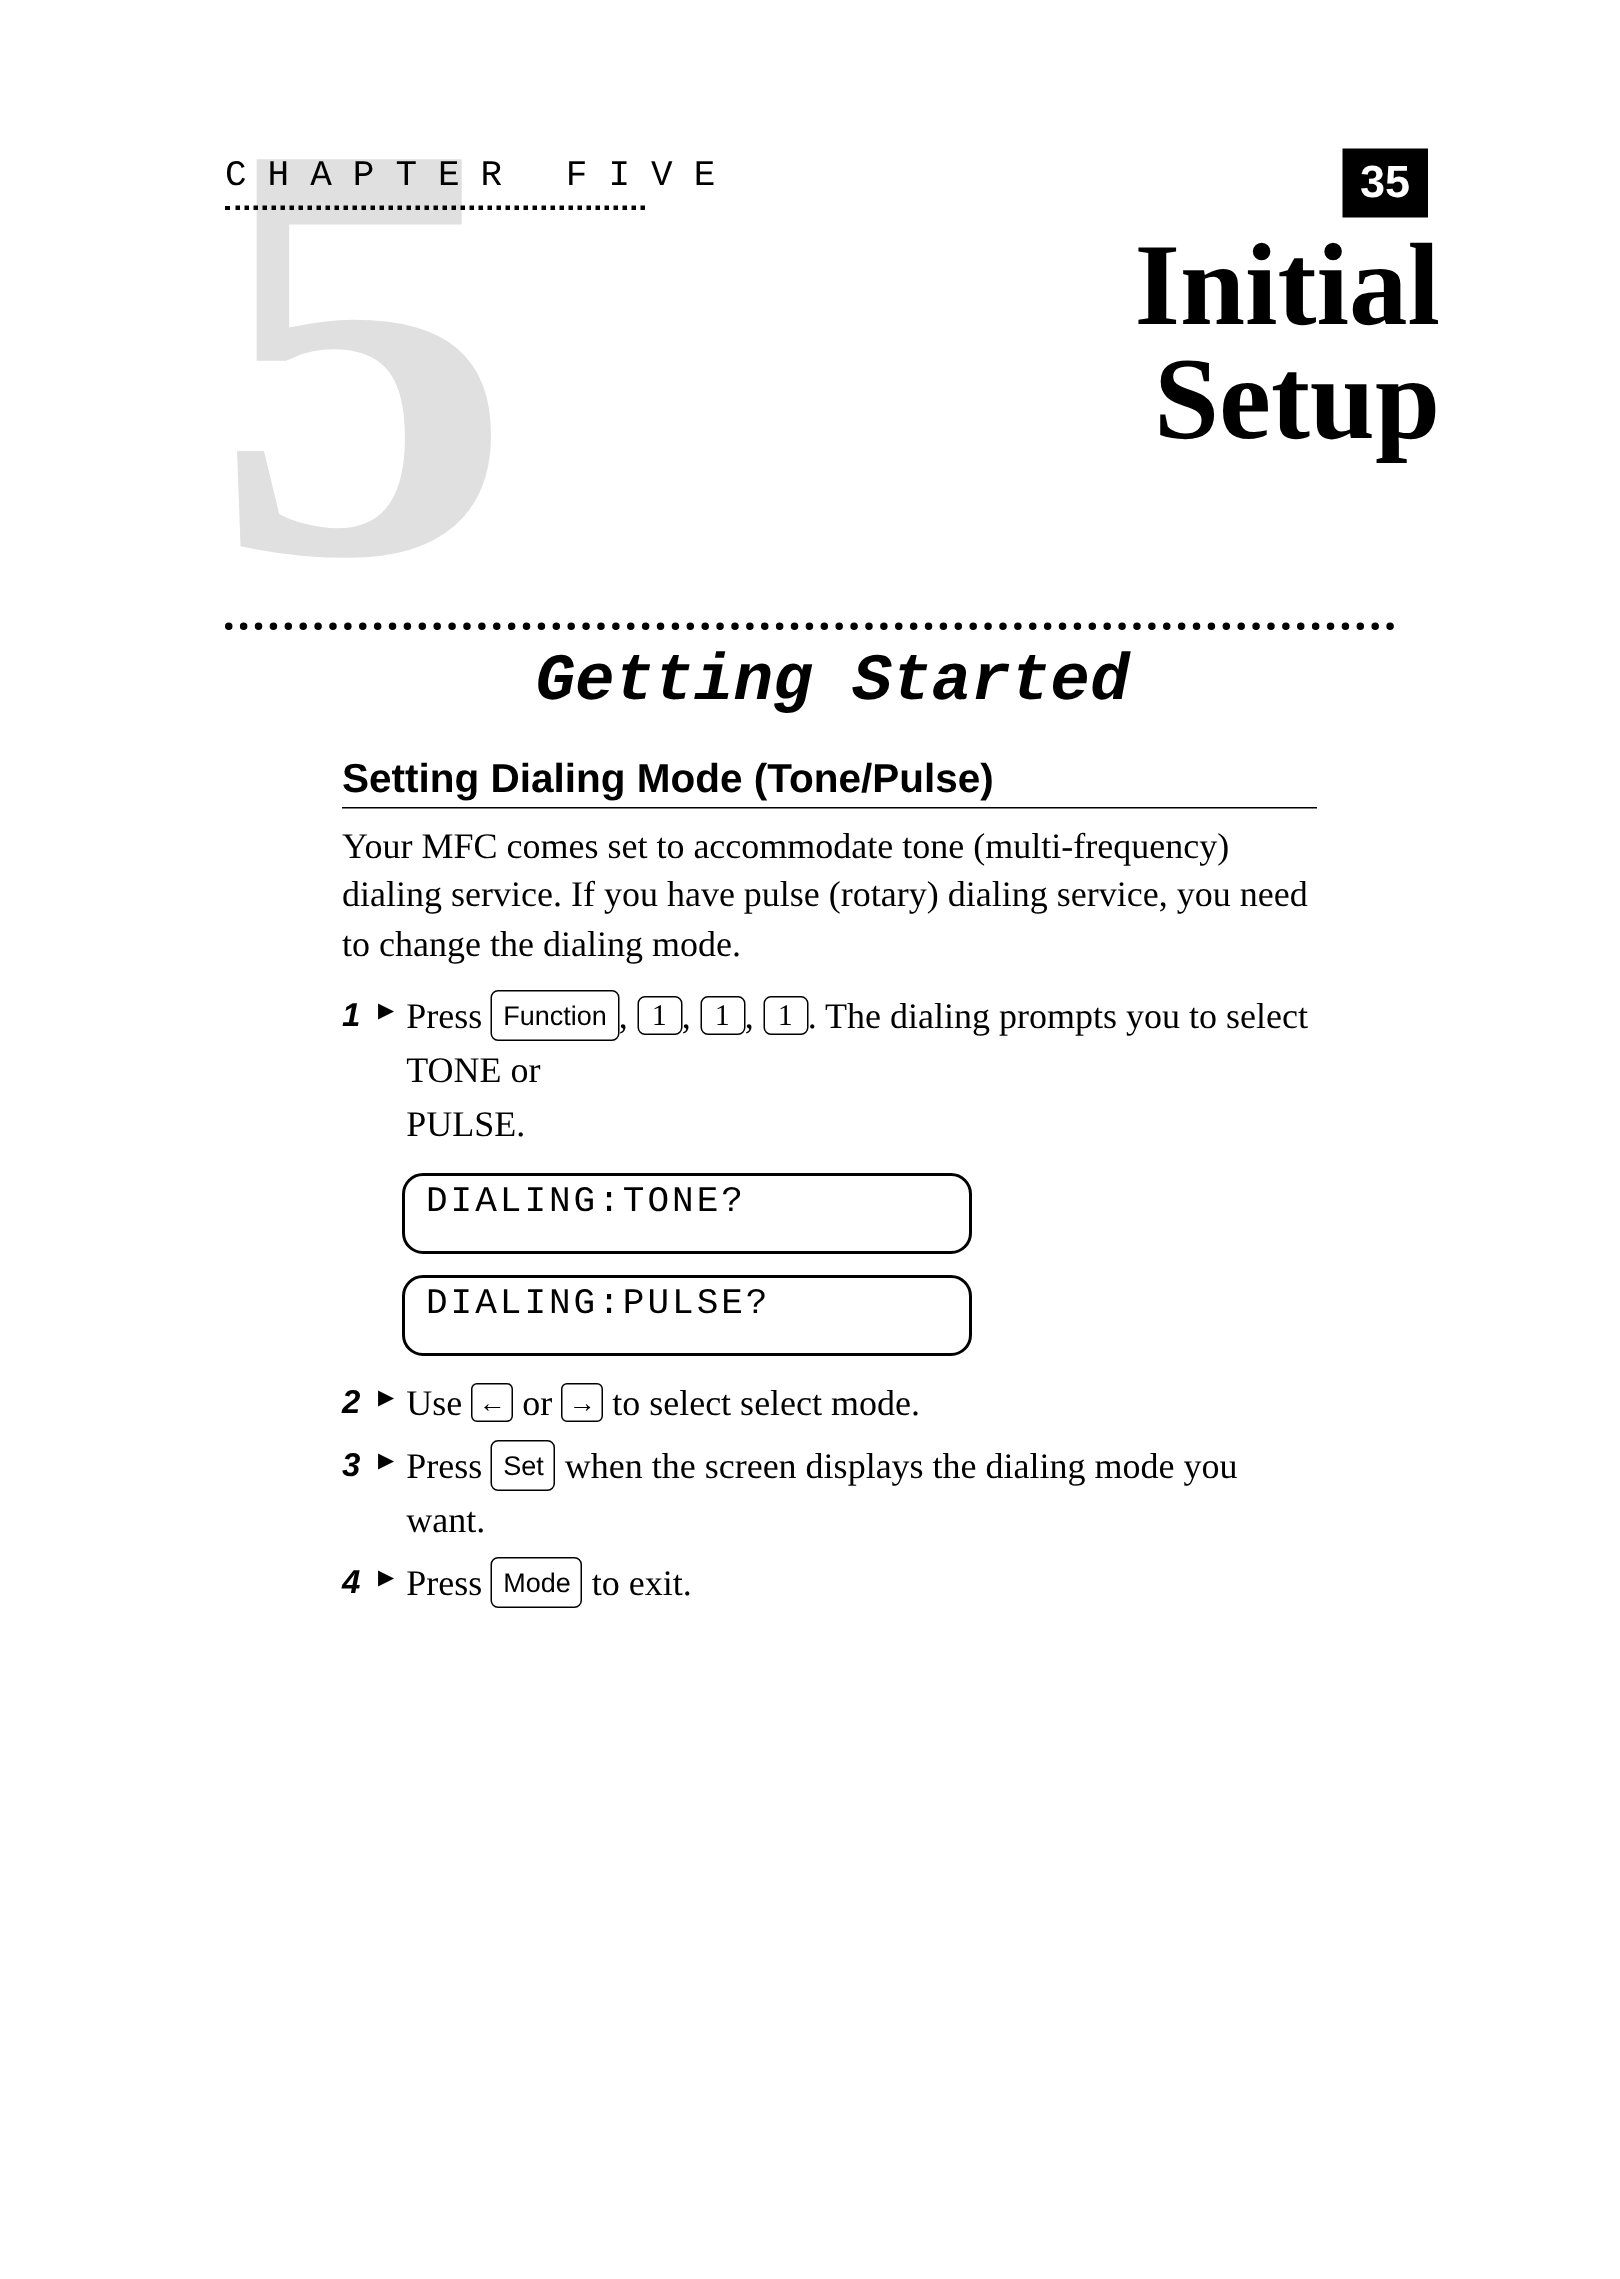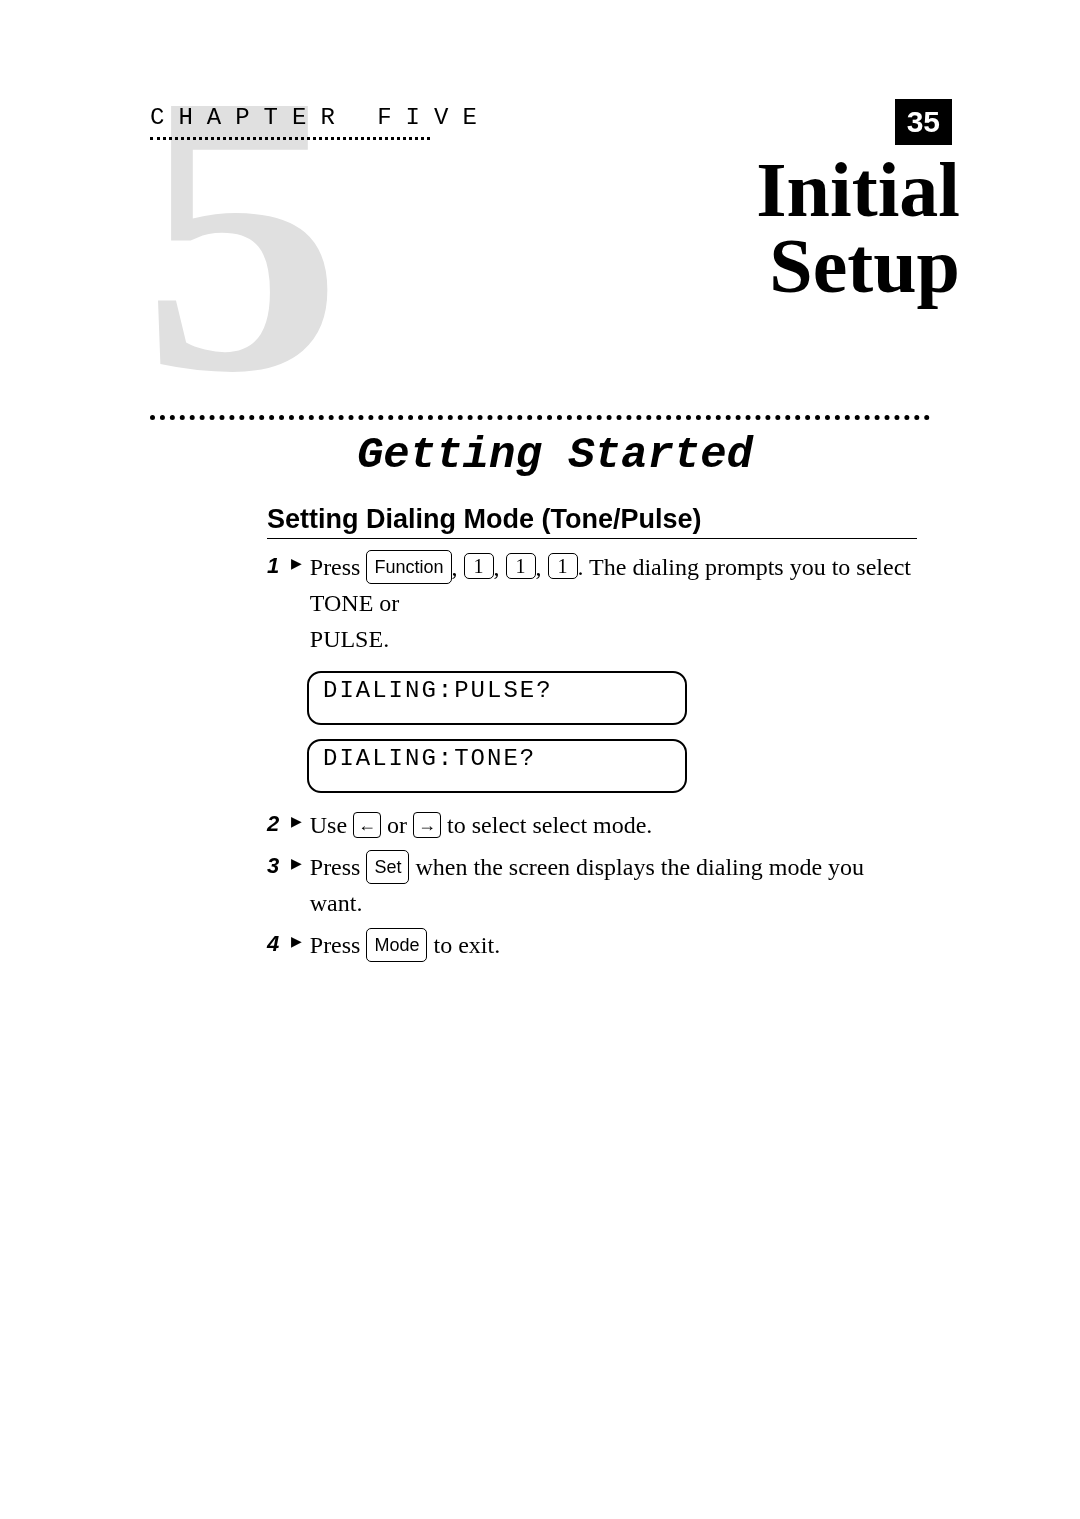--- a/index.html
+++ b/index.html
@@ -7,21 +7,21 @@
   .page { position: relative; width: 1080px; height: 1519px; padding: 60px 120px 60px 150px; }
   .page-num-box { position: absolute; top: 63px; right: 128px; background: #000; color: #fff; font-family: Arial, Helvetica, sans-serif; font-weight: bold; font-size: 30px; padding: 6px 12px; margin-top: 36px; }
   .chapter-block { position: relative; margin-top: 44px; }
   .big-number { position: absolute; left: -8px; top: -70px; font-family: "Times New Roman", serif; font-weight: bold; font-size: 400px; color: #e0e0e0; line-height: 1; z-index: 0; }
   .chapter-label { position: relative; z-index: 1; font-family: Liberation Mono, monospace; letter-spacing: 14px; font-size: 24px; }
   .dotted-under-label { position: relative; z-index: 1; margin-top: 6px; border-top: 3px dotted #000; width: 280px; }
   .chapter-title { position: relative; z-index: 1; font-family: "Times New Roman", serif; font-weight: bold; font-size: 78px; line-height: 0.98; margin-top: 12px; text-align: right; }
   .section-gap { height: 110px; }
   .section-dots { border-top: 5px dotted #000; width: 780px; margin-bottom: 10px; }
   .section-title { font-family: Liberation Mono, monospace; font-weight: bold; font-style: italic; font-size: 44px; margin-bottom: 24px; text-align: center; }
-  .subsection { margin-left: 117px; width: 650px; }
+  .subsection { margin-left: 78px; width: 650px; }
   .sub-title { font-family: Arial, Helvetica, sans-serif; font-weight: bold; font-size: 27px; border-bottom: 1px solid #000; padding-bottom: 3px; margin-bottom: 10px; }
   .body-text { font-size: 24px; line-height: 1.35; margin-bottom: 14px; }
   .step { display: flex; align-items: flex-start; font-size: 24px; line-height: 1.5; margin-bottom: 6px; }
   .step-num { font-family: Arial, Helvetica, sans-serif; font-weight: bold; font-style: italic; font-size: 22px; margin-right: 6px; min-width: 18px; }
   .step-tri { font-size: 14px; margin-right: 8px; line-height: 30px; }
   .step-content { flex: 1; }
   .key { display: inline-block; border: 1px solid #000; border-radius: 5px; padding: 4px 7px; font-family: Arial, Helvetica, sans-serif; font-size: 18px; line-height: 24px; vertical-align: 2px; }
   .key-num { font-family: "Times New Roman", serif; font-size: 20px; padding: 0 9px; }
   .bold { font-weight: normal; }
   .lcd-stack { margin: 14px 0 14px 40px; }
@@ -45,33 +45,34 @@
     </div>
   </div>
 
   <div class="section-gap"></div>
 
   <div class="section-dots"></div>
   <div class="section-title">Getting Started</div>
 
   <div class="subsection">
     <div class="sub-title">Setting Dialing Mode (Tone/Pulse)</div>
+    <div class="body-text">Your MFC comes set to accommodate tone (multi-frequency) dialing service. If you have pulse (rotary) dialing service, you need to change the dialing mode.</div>
 
     <div class="step">
       <span class="step-num">1</span>
       <span class="step-tri">▶</span>
       <span class="step-content">
         <span>Press </span>
         <span class="key">Function</span><span>, </span><span class="key key-num">1</span><span>, </span><span class="key key-num">1</span><span>, </span><span class="key key-num">1</span><span>. The dialing prompts you to select </span><span class="bold">TONE</span><span> or </span><br><span class="bold">PULSE</span><span>.</span>
       </span>
     </div>
 
     <div class="lcd-stack">
+      <div class="lcd">DIALING:TONE?</div>
       <div class="lcd">DIALING:PULSE?</div>
-      <div class="lcd">DIALING:TONE?</div>
     </div>
 
     <div class="step">
       <span class="step-num">2</span>
       <span class="step-tri">▶</span>
       <span class="step-content">
         <span>Use </span>
         <span class="arrow-key">←</span>
         <span> or </span>
         <span class="arrow-key">→</span>

